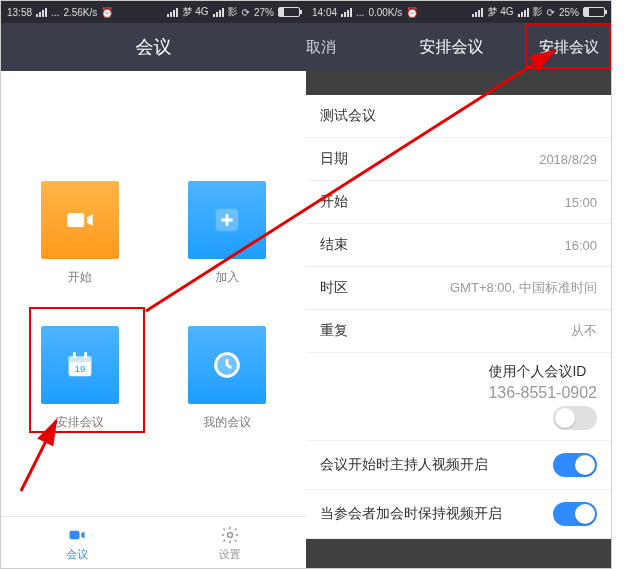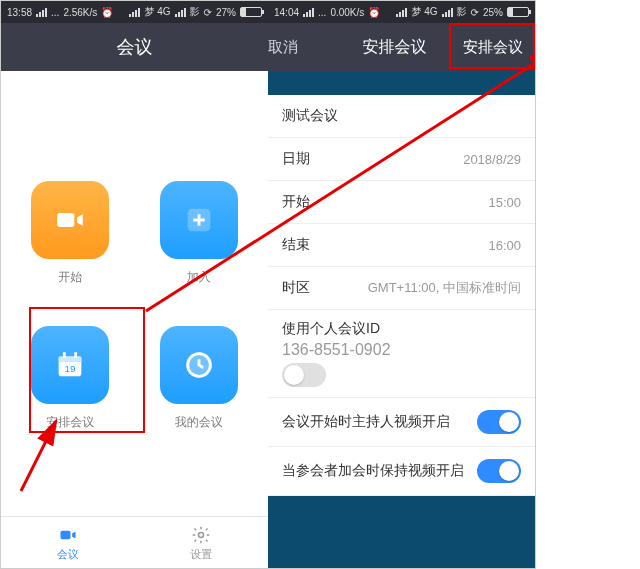--- a/index.html
+++ b/index.html
@@ -1,48 +1,48 @@
 <!DOCTYPE html>
 <html><head>
 <meta charset="utf-8">
 <style>
   * { box-sizing: border-box; margin: 0; padding: 0; }
   body { font-family: -apple-system, "Helvetica Neue", Arial, sans-serif; background: #fff; }
-  .wrap { width: 536px; height: 569px; position: relative; display: flex; overflow: hidden; border: 1px solid #ccc; }
+  .wrap { width: 612px; height: 569px; position: relative; display: flex; overflow: hidden; border: 1px solid #ccc; }
   .phone { width: 320px; height: 569px; position: relative; background: #fff; display: flex; flex-direction: column; }
   
   .status { height: 22px; background: #2a2a33; color: #dcdcdc; font-size: 10px; display: flex; align-items: center; padding: 0 6px; justify-content: space-between; }
   .status .grp { display: flex; align-items: center; gap: 4px; }
   .bars { display: inline-flex; align-items: flex-end; gap: 1px; }
   .bars i { width: 2px; background: #dcdcdc; display: inline-block; }
   .bars i:nth-child(1){height:3px}.bars i:nth-child(2){height:5px}.bars i:nth-child(3){height:7px}.bars i:nth-child(4){height:9px}
   .batt { width: 22px; height: 10px; border: 1px solid #dcdcdc; border-radius: 2px; position: relative; }
   .batt::after { content:""; position:absolute; right:-3px; top:2px; width:2px; height:4px; background:#dcdcdc; }
   .batt i { display:block; height:100%; background:#dcdcdc; }
   
   .hdrL { height: 48px; background: #3b3e4a; color: #fff; display: flex; align-items: center; justify-content: center; font-size: 18px; }
   
   .grid { flex: 1; padding: 110px 30px 0 30px; display: grid; grid-template-columns: 1fr 1fr; gap: 40px 50px; align-content: start; }
   .tile { display: flex; flex-direction: column; align-items: center; }
-  .tile .box { width: 78px; height: 78px; border-radius: 18px; display: flex; align-items: center; justify-content: center; color: #fff; }
+  .tile .box { width: 78px; height: 78px; border-radius: 2px; display: flex; align-items: center; justify-content: center; color: #fff; }
   .tile .lbl { margin-top: 10px; font-size: 12px; color: #7a7a7a; }
   .orange { background: linear-gradient(#ffb547,#ff9a1e); }
   .blue { background: linear-gradient(#4db4ff,#1e9eff); }
   
   .nav { height: 54px; border-top: 1px solid #e5e5e5; display: flex; }
   .nav .it { flex:1; display:flex; flex-direction:column; align-items:center; justify-content:center; font-size:11px; color:#9a9a9a; gap:2px;}
   .nav .it.active { color:#2f8bff; }
   
   .hilite { position:absolute; border:2px solid #e60000; pointer-events:none; }
   
   .hdrR { height:48px; background:#3b3e4a; color:#fff; display:flex; align-items:center; font-size:16px; position:relative; }
   .hdrR .cancel { width:70px; color:#d7d7e0; font-size:15px;}
   .hdrR .title { flex:1; text-align:center; }
   .hdrR .action { width:84px; text-align:center; font-size:15px;}
-  .list { flex:1; overflow:hidden; background:#0c4a6e; font-size:14px; color:#333; }
+  .list { flex:1; overflow:hidden; background:#404040; font-size:14px; color:#333; }
   .sep { height:24px; }
   .row { background:#fff; padding: 12px 14px; display:flex; justify-content:space-between; align-items:center; border-bottom:1px solid #eee; }
   .row .val { color:#9a9a9a; font-size:13px; }
   .row.sub { flex-direction:column; align-items:flex-start; gap:4px; padding:10px 14px;}
   .row.sub .sub2 { font-size:16px; color:#9a9a9a; }
   .note { padding:8px 14px; font-size:11px; color:#9a9a9a; line-height:1.4; }
   .sect { padding:10px 14px 6px; font-size:12px; color:#9a9a9a; }
   .toggle { width:44px; height:24px; border-radius:12px; position:relative; }
   .toggle.off { background:#e0e0e0; }
   .toggle.on { background:#2f8bff; }
@@ -212,23 +212,27 @@
       <div class="row">
         <span>开始</span>
         <span class="val">15:00</span>
       </div>
       <div class="row">
         <span>结束</span>
         <span class="val">16:00</span>
       </div>
       <div class="row">
         <span>时区</span>
-        <span class="val">GMT+11:00, 中国标准时间</span>
-      </div>
-      <div class="row sub" style="flex-direction:column; align-items:flex-start;">
+        <span class="val">GMT+8:00, 中国标准时间</span>
+      </div>
+      <div class="row">
+        <span>重复</span>
+        <span class="val">从不</span>
+      </div>
+      <div class="row sub" style="flex-direction:column; align-items:flex-end;">
         <div style="display:flex; flex-direction:column; gap:3px;">
           <span>使用个人会议ID</span>
           <span class="sub2">136-8551-0902</span>
         </div>
         <div class="toggle off">
             <i></i>
           </div>
       </div>
       <div class="row">
         <span>会议开始时主持人视频开启</span>

